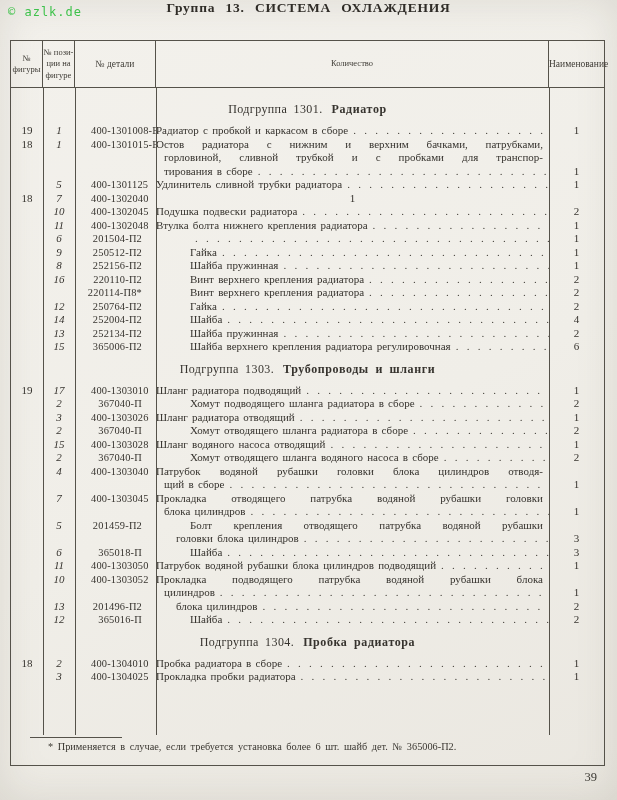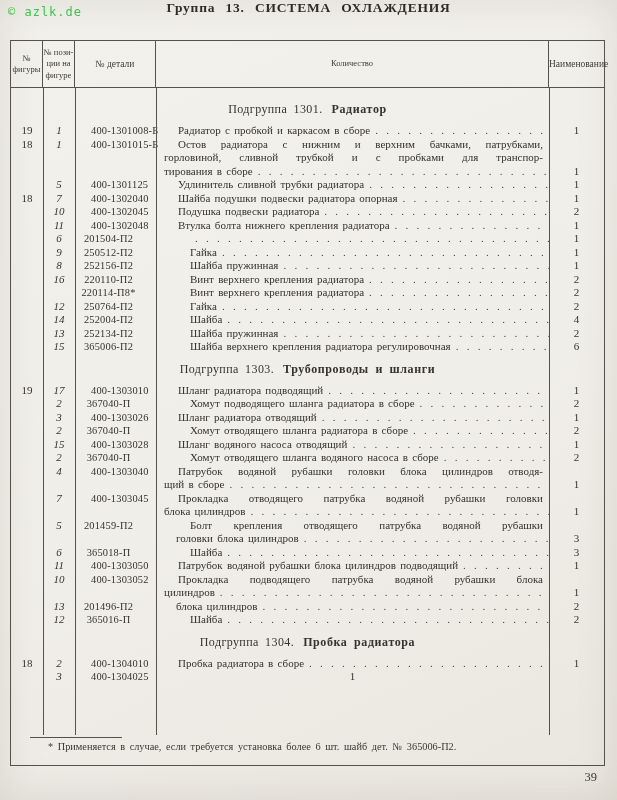--- a/index.html
+++ b/index.html
@@ -65,29 +65,29 @@
   .sec-name { font-weight: bold; margin-left: 9px; letter-spacing: 0.6px; }
   .trow {
     display: grid;
     grid-template-columns: 32px 32px 81px 393px 1fr;
     font-size: 11px; line-height: 13.5px;
   }
   .c-fig { text-align: center; }
   .c-pos { text-align: center; font-style: italic; }
   .c-part { font-size: 10.4px; letter-spacing: 0.2px; white-space: nowrap; }
   .part-main { padding-left: 16px; }
-  .part-sub  { text-align: center; padding-right: 14px; }
+  .part-sub  { text-align: right; padding-right: 14px; }
   .c-name { word-spacing: 1.5px; }
   .nline { white-space: nowrap; }
   .nline.just { text-align: justify; text-align-last: justify; padding-right: 6px; white-space: normal; }
   .lastline { display: flex; }
   .lastline .nm { white-space: nowrap; }
   .dots { flex: 1; overflow: hidden; white-space: nowrap; margin-left: 5px; padding-right: 3px; letter-spacing: 2px; color: #46433c; }
   .dots::after { content: ". . . . . . . . . . . . . . . . . . . . . . . . . . . . . . . . . . . . . . . . . . . . . . . . . . . . . . . . . . . ."; }
-  .ind0 { padding-left: 22px; }
+  .ind0 { padding-left: 0; }
   .cont0 { padding-left: 8px; }
   .ind1 { padding-left: 34px; }
   .cont1 { padding-left: 20px; }
   .c-qty { display: flex; align-items: flex-end; justify-content: center; padding-bottom: 0; }
   
   .footarea { position: relative; height: 29px; text-decoration: underline; }
   .footrule { position: absolute; left: 19px; top: 2px; width: 92px; height: 1px; background: #55524a; }
   .footnote { position: absolute; left: 37px; top: 6px; font-size: 10.3px; word-spacing: 2px; color: #3b3832; }
   .page-number { position: absolute; right: 20px; top: 770px; font-size: 12.5px; color: #3b3832; }
 </style>
@@ -160,26 +160,20 @@
               <span class="nm">Удлинитель сливной трубки радиатора</span>
               <span class="dots"></span>
             </div>
           </div>
           <div class="c-qty">1</div>
         </div>
         <div class="trow">
           <div class="c-fig">18</div>
           <div class="c-pos">7</div>
           <div class="c-part part-main">400-1302040</div>
-          <div class="c-name">
-            <div class="nline lastline ind0">
-              <span class="nm">Шайба подушки подвески радиатора опорная</span>
-              <span class="dots"></span>
-            </div>
-          </div>
           <div class="c-qty">1</div>
         </div>
         <div class="trow">
           <div class="c-fig"></div>
           <div class="c-pos">10</div>
           <div class="c-part part-main">400-1302045</div>
           <div class="c-name">
             <div class="nline lastline ind0">
               <span class="nm">Подушка подвески радиатора</span>
               <span class="dots"></span>
@@ -489,20 +483,26 @@
               <span class="nm">Пробка радиатора в сборе</span>
               <span class="dots"></span>
             </div>
           </div>
           <div class="c-qty">1</div>
         </div>
         <div class="trow">
           <div class="c-fig"></div>
           <div class="c-pos">3</div>
           <div class="c-part part-main">400-1304025</div>
+          <div class="c-name">
+            <div class="nline lastline ind0">
+              <span class="nm">Прокладка пробки радиатора</span>
+              <span class="dots"></span>
+            </div>
+          </div>
           <div class="c-qty">1</div>
         </div>
       </div>
     <div class="footarea">
       <div class="footrule"></div>
       <div class="footnote">* Применяется в случае, если требуется установка более 6 шт. шайб дет. № 365006-П2.</div>
     </div>
   </div>
 
   <div class="page-number">39</div>

